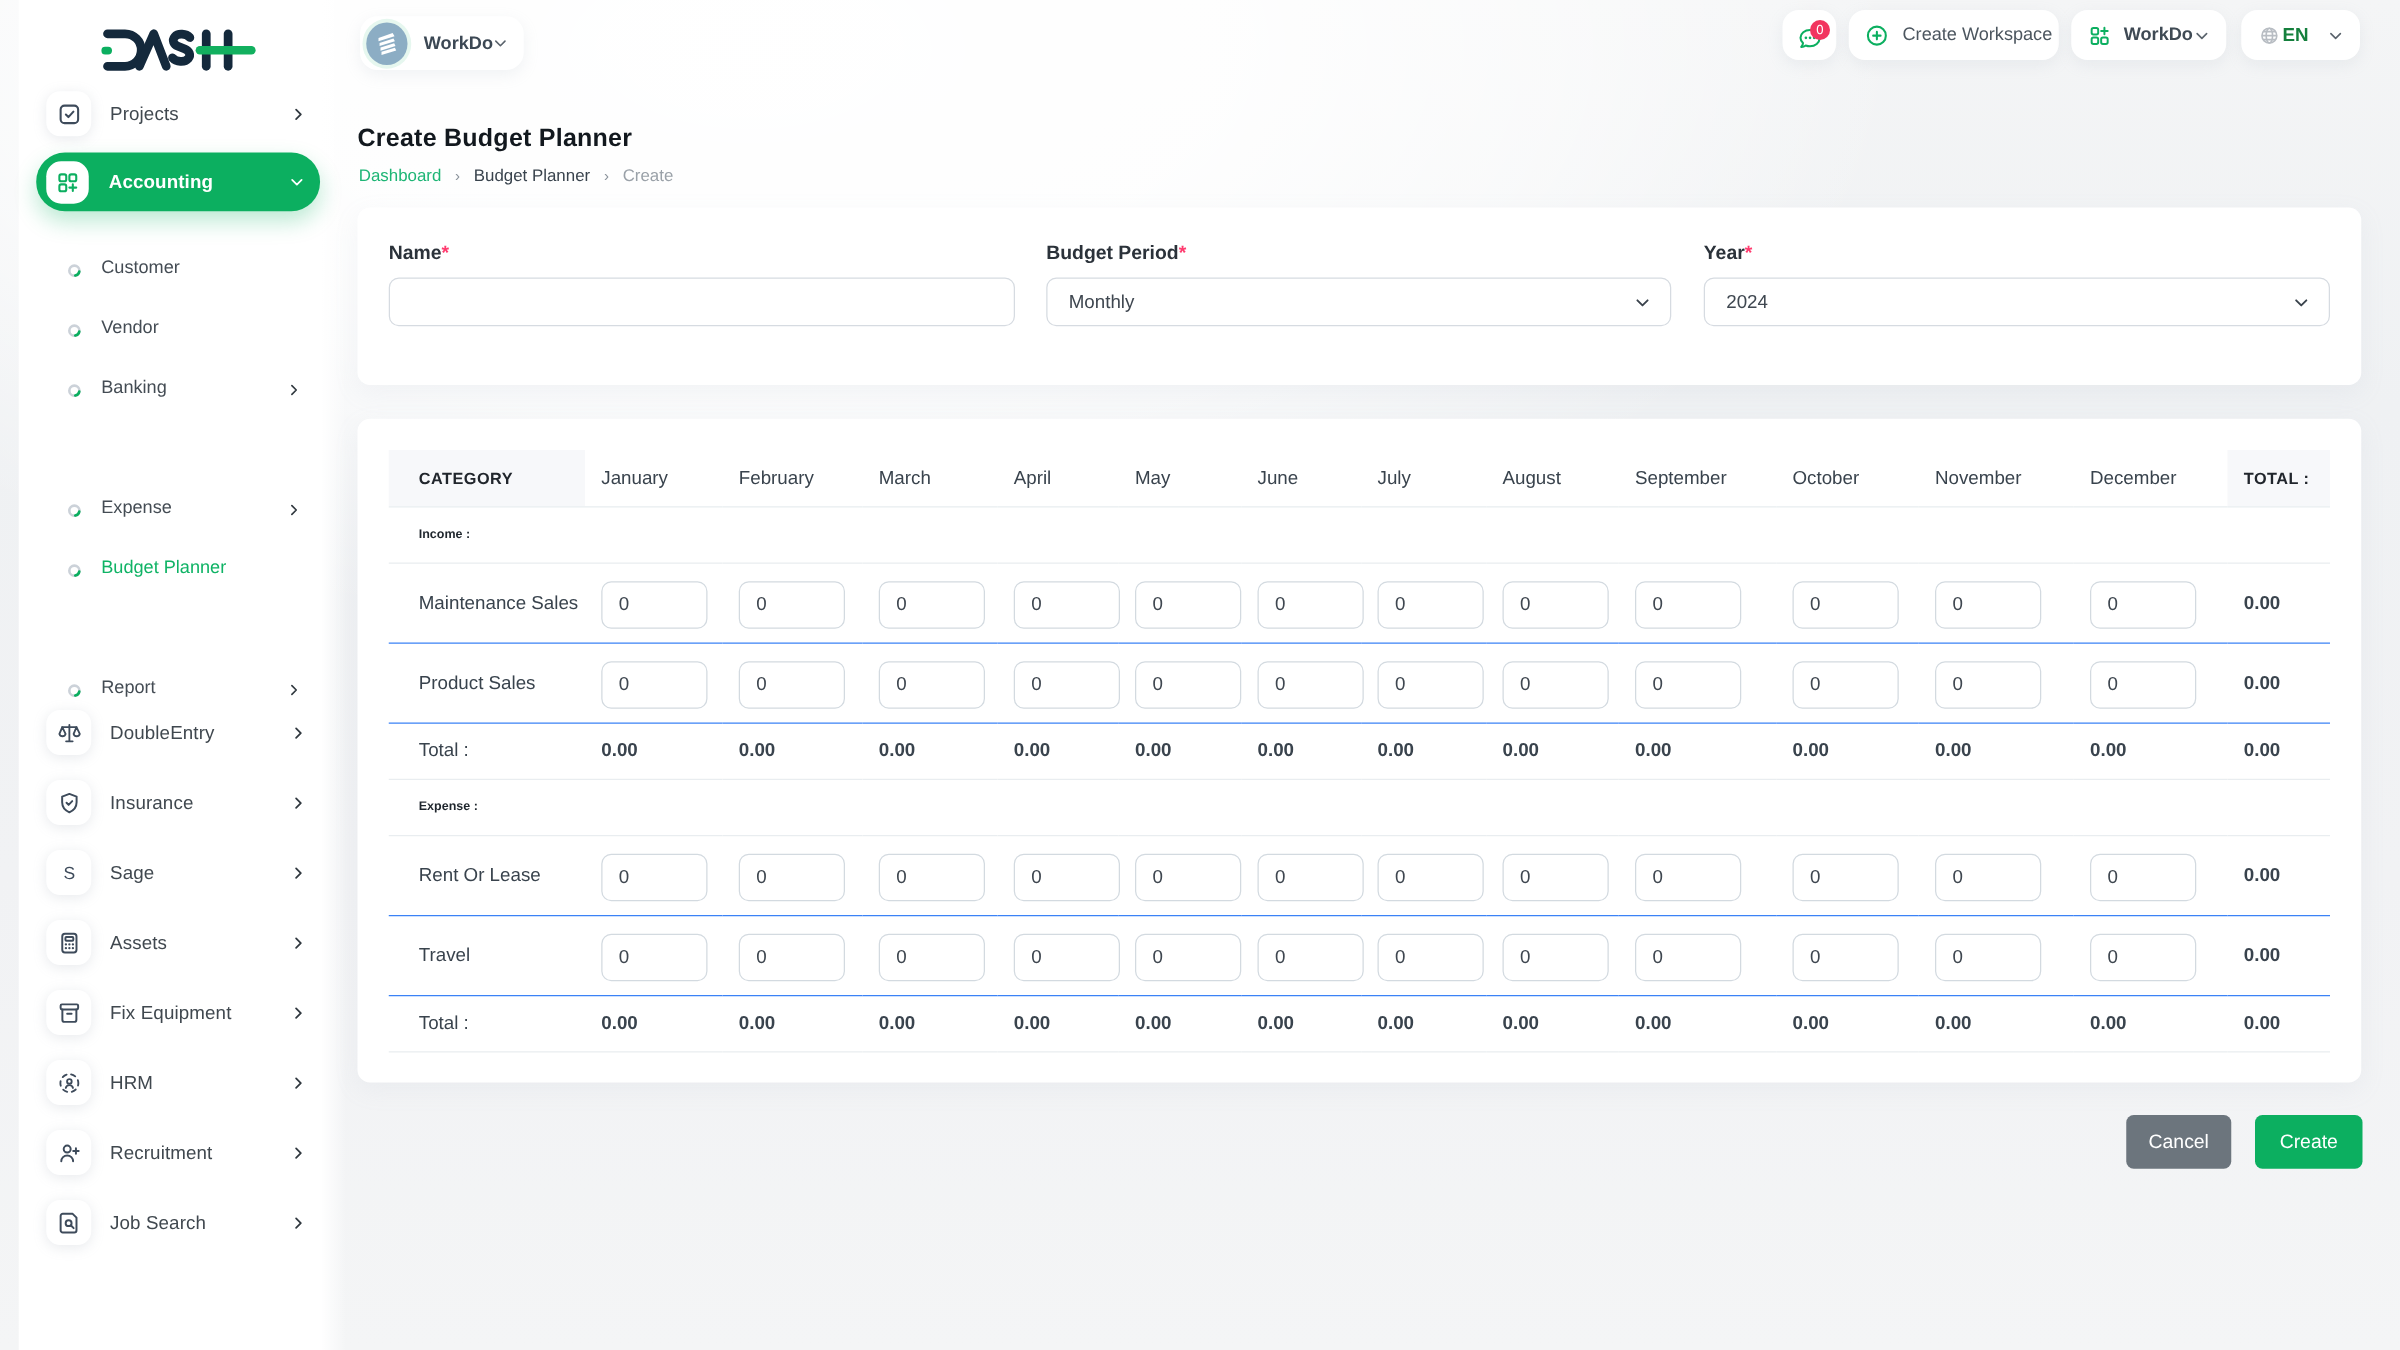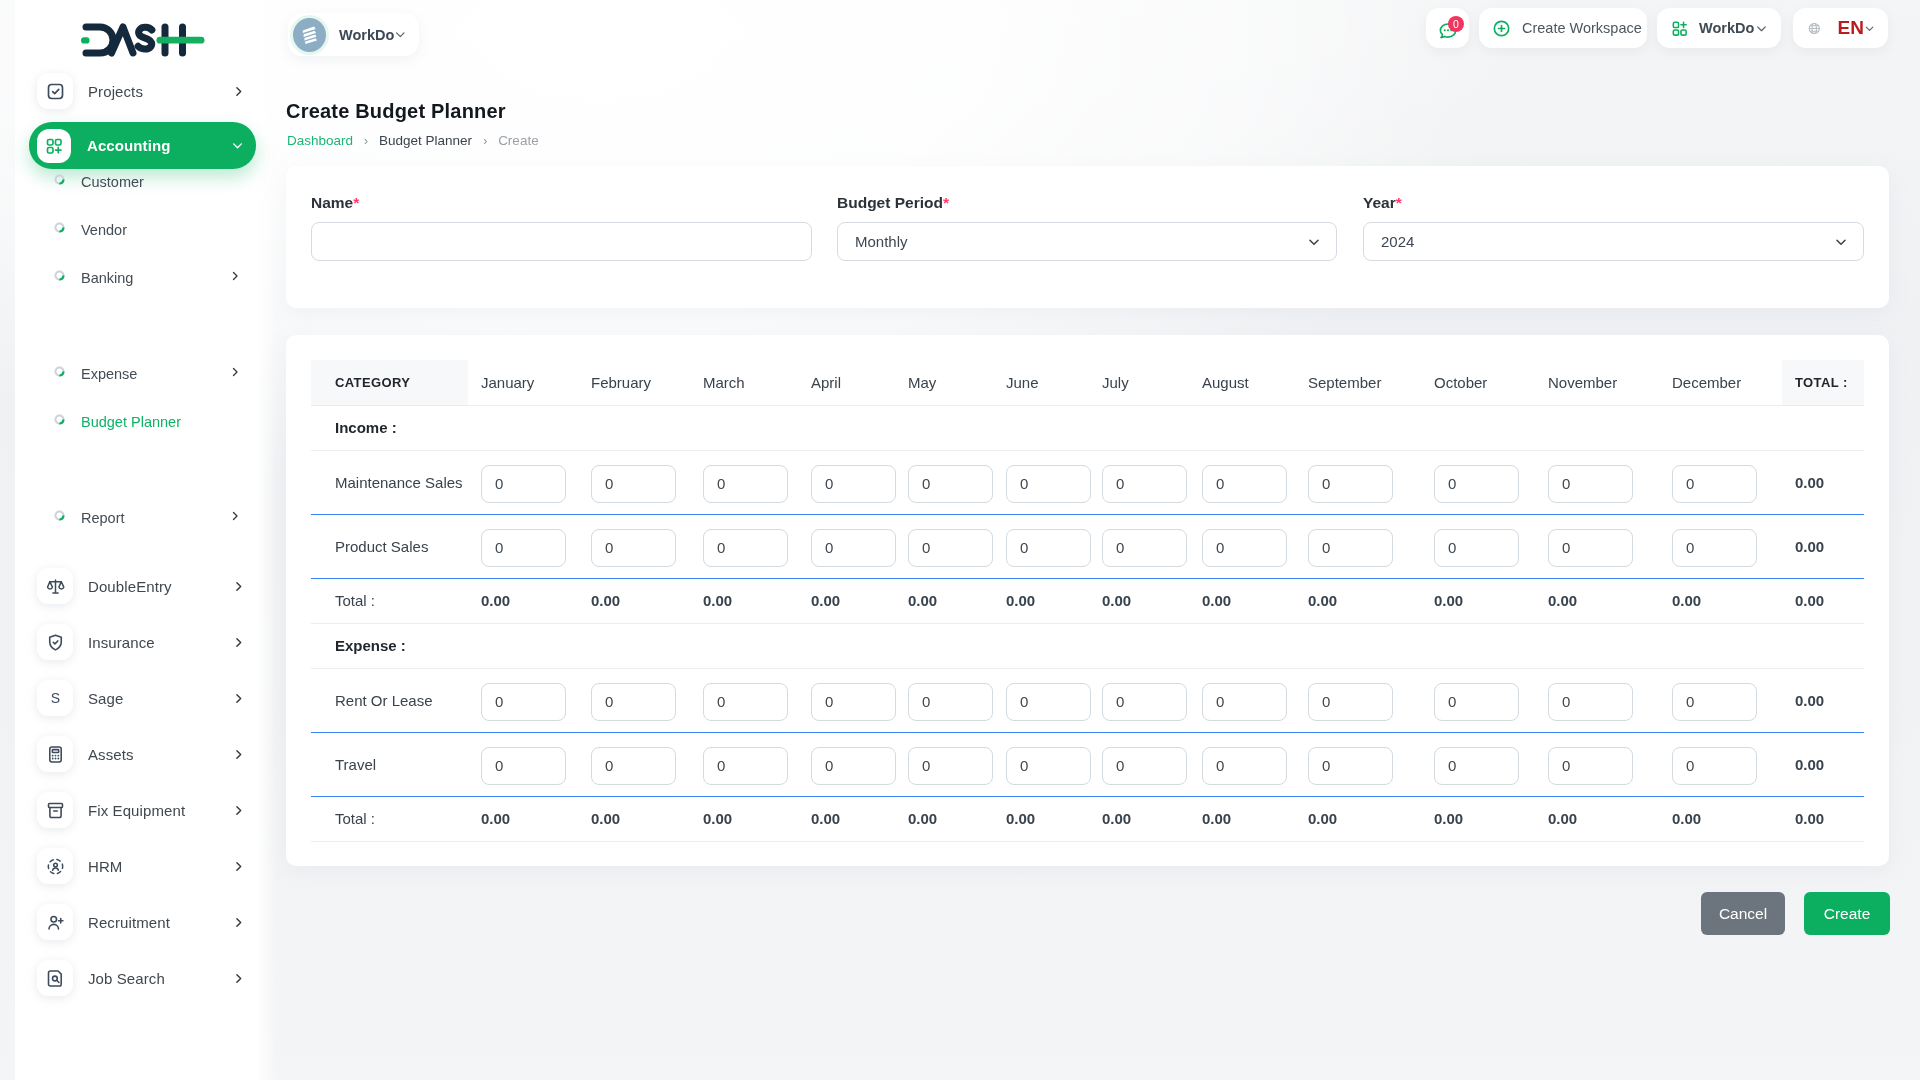--- a/index.html
+++ b/index.html
@@ -6,21 +6,21 @@
   html,body { width:1920px; height:1080px; overflow:hidden; font-family:"Liberation Sans", sans-serif; }
   body { background:
       radial-gradient(1250px 640px at 600px 40px, rgba(255,255,255,.98) 0%, rgba(255,255,255,.9) 30%, rgba(255,255,255,.55) 52%, rgba(255,255,255,0) 74%),
       linear-gradient(180deg,#f4f5f6 0%,#eff1f3 30%,#f1f2f4 65%,#f4f5f6 100%);
     position:relative; }
   #sidebar { position:absolute; left:15px; top:0; width:262px; height:1080px; background:linear-gradient(90deg,#ffffff 0px,#ffffff 242px,rgba(255,255,255,0) 262px); }
   .row { position:absolute; left:14px; width:228px; height:48px; display:flex; align-items:center; }
   .ib { width:36px; height:36px; min-width:36px; background:#fff; border-radius:11px; box-shadow:0 2px 10px rgba(150,160,175,.22); display:flex; align-items:center; justify-content:center; margin-left:8px; }
   .mlbl { font-size:15px; color:#40484f; margin-left:15px; letter-spacing:.1px; }
   .chevr { margin-left:auto; margin-right:12px; display:flex; }
-  .sub { position:absolute; left:14px; width:228px; height:48px; display:flex; align-items:flex-start; }
+  .sub { position:absolute; left:14px; width:228px; height:48px; display:flex; align-items:flex-end; }
   .dot { margin-left:25px; width:11px; height:11px; min-width:11px; display:flex; }
   .slbl { font-size:14.5px; color:#444c54; margin-left:16px; }
   #pill { position:absolute; left:14px; top:122px; width:227px; height:47px; background:#0caf60; border-radius:23px; display:flex; align-items:center; box-shadow:0 8px 18px rgba(12,175,96,.28); }
   #pill .ib { box-shadow:none; border-radius:12px; width:34px; height:34px; min-width:34px; }
   #pill .mlbl { color:#fff; font-weight:600; margin-left:16px; }
   
   .hbtn { position:absolute; top:8px; height:40px; background:#fff; border-radius:13px; box-shadow:0 4px 12px rgba(170,180,195,.16); display:flex; align-items:center; }
   .htxt { font-size:15px; color:#454f59; font-weight:600; }
   #wpill { position:absolute; left:288px; top:13px; width:131px; height:43px; background:#fff; border-radius:14px; box-shadow:0 4px 12px rgba(170,180,195,.16); display:flex; align-items:center; }
   #avatar { width:34px; height:34px; border-radius:50%; background:#8cadc4; margin-left:5px; display:flex; align-items:center; justify-content:center; box-shadow:0 0 0 3px rgba(12,175,96,.10); }
@@ -43,21 +43,21 @@
   .fselect svg { margin-left:auto; margin-right:15px; }
   
   table { position:absolute; left:25px; top:25px; width:1553px; table-layout:fixed; border-collapse:collapse; }
   th,td { vertical-align:middle; text-align:left; }
   tr.hrow { height:45px; }
   tr.hrow th { border-bottom:1px solid #e8edf0; }
   th.cat { background:#f7f8fa; font-size:13px; font-weight:700; color:#21262c; padding-left:24px; letter-spacing:.4px; }
   th.mon { font-size:15px; font-weight:400; color:#39434d; padding-left:13px; }
   th.tot { background:#f7f8fa; font-size:13px; font-weight:700; color:#21262c; padding-left:13px; letter-spacing:.4px; }
   tr.sec { height:45px; } 
-  tr.sec td { border-bottom:1px solid #e9edf0; font-size:15px; font-weight:700; color:#1f262d; padding-left:24px; }
+  tr.sec td { border-bottom:1px solid #e9edf0; font-size:10px; font-weight:700; color:#1f262d; padding-left:24px; }
   tr.irow { height:64px; }
   tr.irow td { border-bottom:1px solid #3b82f6; }
   td.lbl { font-size:15px; color:#39434d; padding-left:24px; }
   td.ic { padding-left:13px; }
   .inp { display:inline-block; margin-top:3px; width:85px; height:38px; border:1px solid #d3dae0; border-radius:8px; line-height:36px; padding-left:13px; font-size:15px; color:#3f4750; background:#fff; }
   tr.trow { height:45px; }
   tr.trow td { border-bottom:1px solid #e9edf0; font-size:15px; color:#39434d; }
   tr.trow td.lbl { font-weight:400; }
   td.val { padding-left:13px; font-size:15px; color:#39434d; font-weight:700; }
   
@@ -339,21 +339,21 @@
   <svg style="margin-left:auto;margin-right:13px" width="13" height="13" viewBox="0 0 24 24" fill="none" stroke="#5a636c" stroke-width="2.4" stroke-linecap="round" stroke-linejoin="round">
       <path d="M5 9 l7 7 7-7"></path>
     </svg>
 </div>
 <div class="hbtn" style="left:1793px;width:95px">
   <svg style="margin-left:14px" width="17" height="17" viewBox="0 0 24 24" fill="none" stroke="#b8bdc3" stroke-width="1.8">
       <circle cx="12" cy="12" r="8.4"></circle>
       <ellipse cx="12" cy="12" rx="3.6" ry="8.4"></ellipse>
       <path d="M3.8 12 h16.4 M5 7.5 h14 M5 16.5 h14"></path>
     </svg>
-  <span class="htxt" style="margin-left:16px;font-size:19px;color:#b91c1c;font-weight:700">EN</span>
+  <span class="htxt" style="margin-left:2px;font-size:15px;color:#15803d;font-weight:700">EN</span>
   <svg style="margin-left:auto;margin-right:13px" width="13" height="13" viewBox="0 0 24 24" fill="none" stroke="#5a636c" stroke-width="2.4" stroke-linecap="round" stroke-linejoin="round">
       <path d="M5 9 l7 7 7-7"></path>
     </svg>
 </div>
 <div id="ptitle">Create Budget Planner</div>
 <div id="crumbs">
     <span class="grn">Dashboard</span>
     <span class="sep">›</span>
     <span>Budget Planner</span>
     <span class="sep">›</span>

